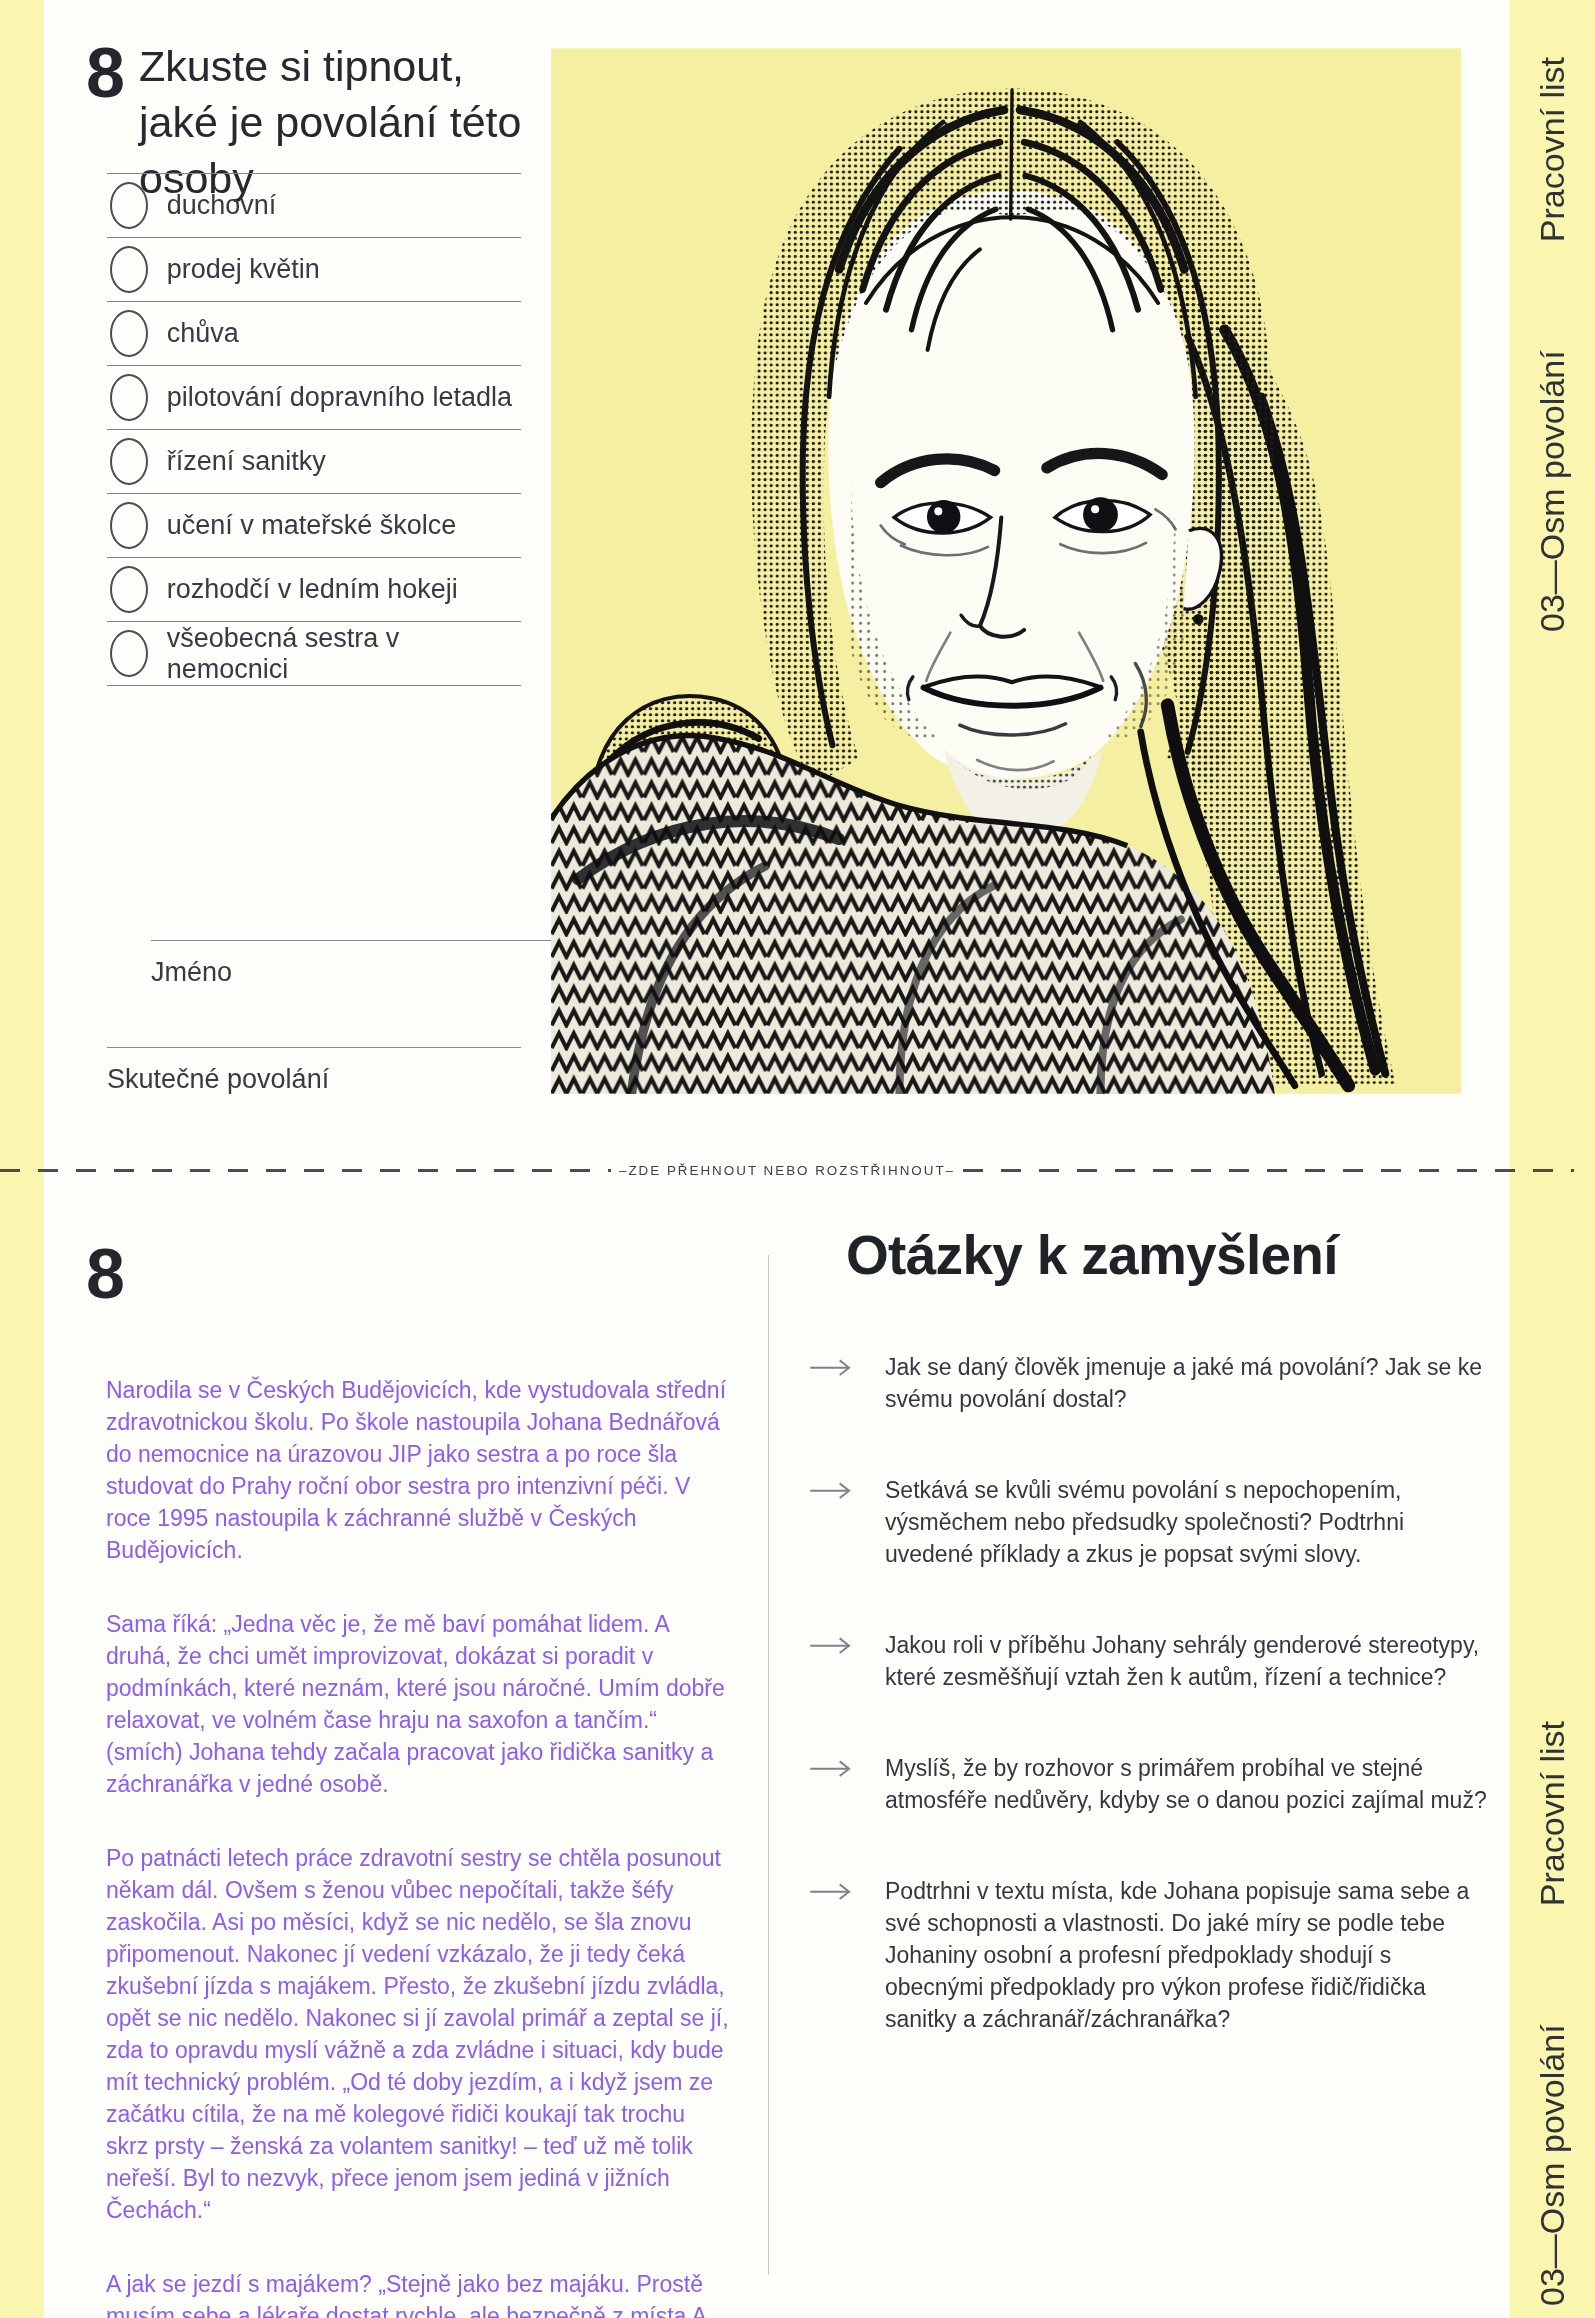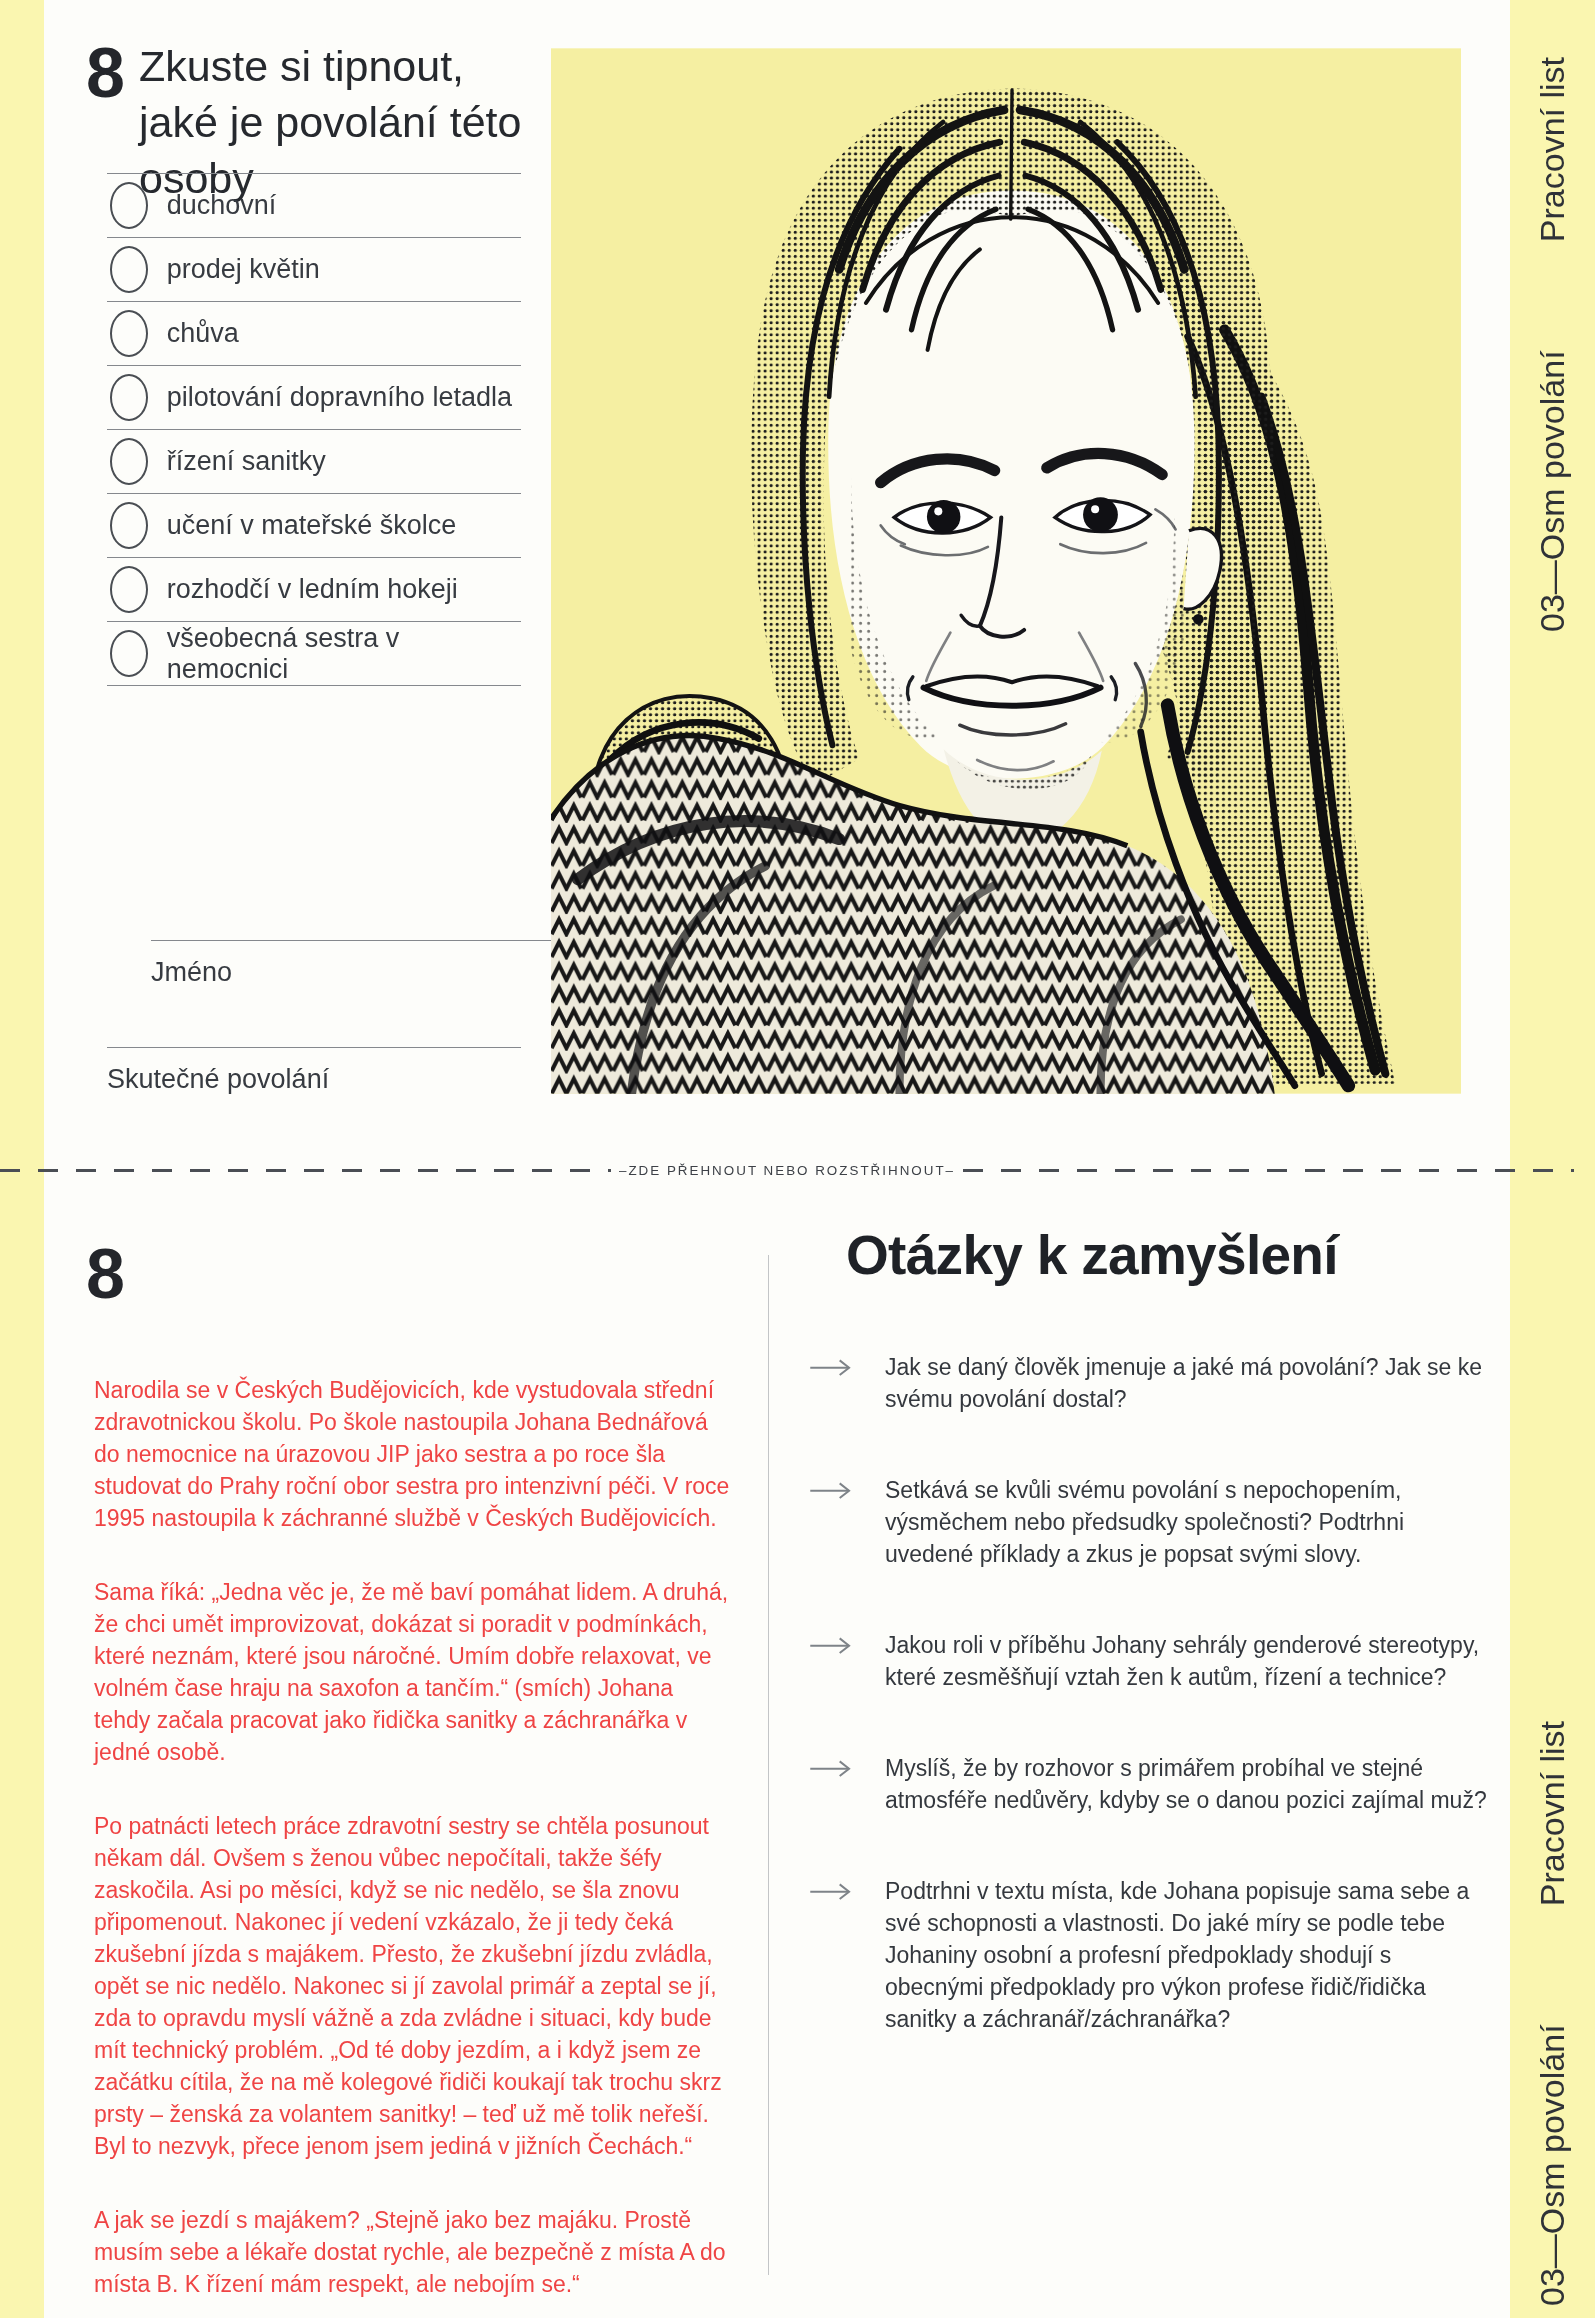--- a/index.html
+++ b/index.html
@@ -56,21 +56,21 @@
   
   .cutline{position:absolute;left:0;top:1157px;width:1574px;height:27px;display:flex;align-items:center;}
   .cutline .dash{flex:1;height:2.7px;background:repeating-linear-gradient(90deg,#4a4e54 0 20px,transparent 20px 38px);}
   .cutline .cut-label{
     flex:none;padding:0 8px;font-size:13.4px;letter-spacing:2px;
     font-weight:500;color:#3d4147;white-space:nowrap;
   }
 
   
   .story{position:absolute;left:94px;top:1374px;width:637px;}
-  .story p{margin:0 0 42px 0;font-size:23px;line-height:32px;color:#ef4444;}
+  .story p{margin:0 0 42px 12px;font-size:23px;line-height:32px;color:#8b5cf6;}
 
   
   .divider-v{position:absolute;left:768px;top:1255px;width:1.3px;height:1020px;background:#c3c5c7;}
 
   
   .questions{position:absolute;left:810px;top:1223px;width:684px;}
   .questions h2{margin:0 0 64px 36px;font-size:55px;font-weight:800;letter-spacing:-0.7px;color:#1f2227;}
   .q-item{display:flex;gap:33px;margin-bottom:59px;}
   .q-arrow{flex:none;width:42px;padding-top:8px;}
   .q-text{font-size:23px;line-height:32px;color:#34383e;}

